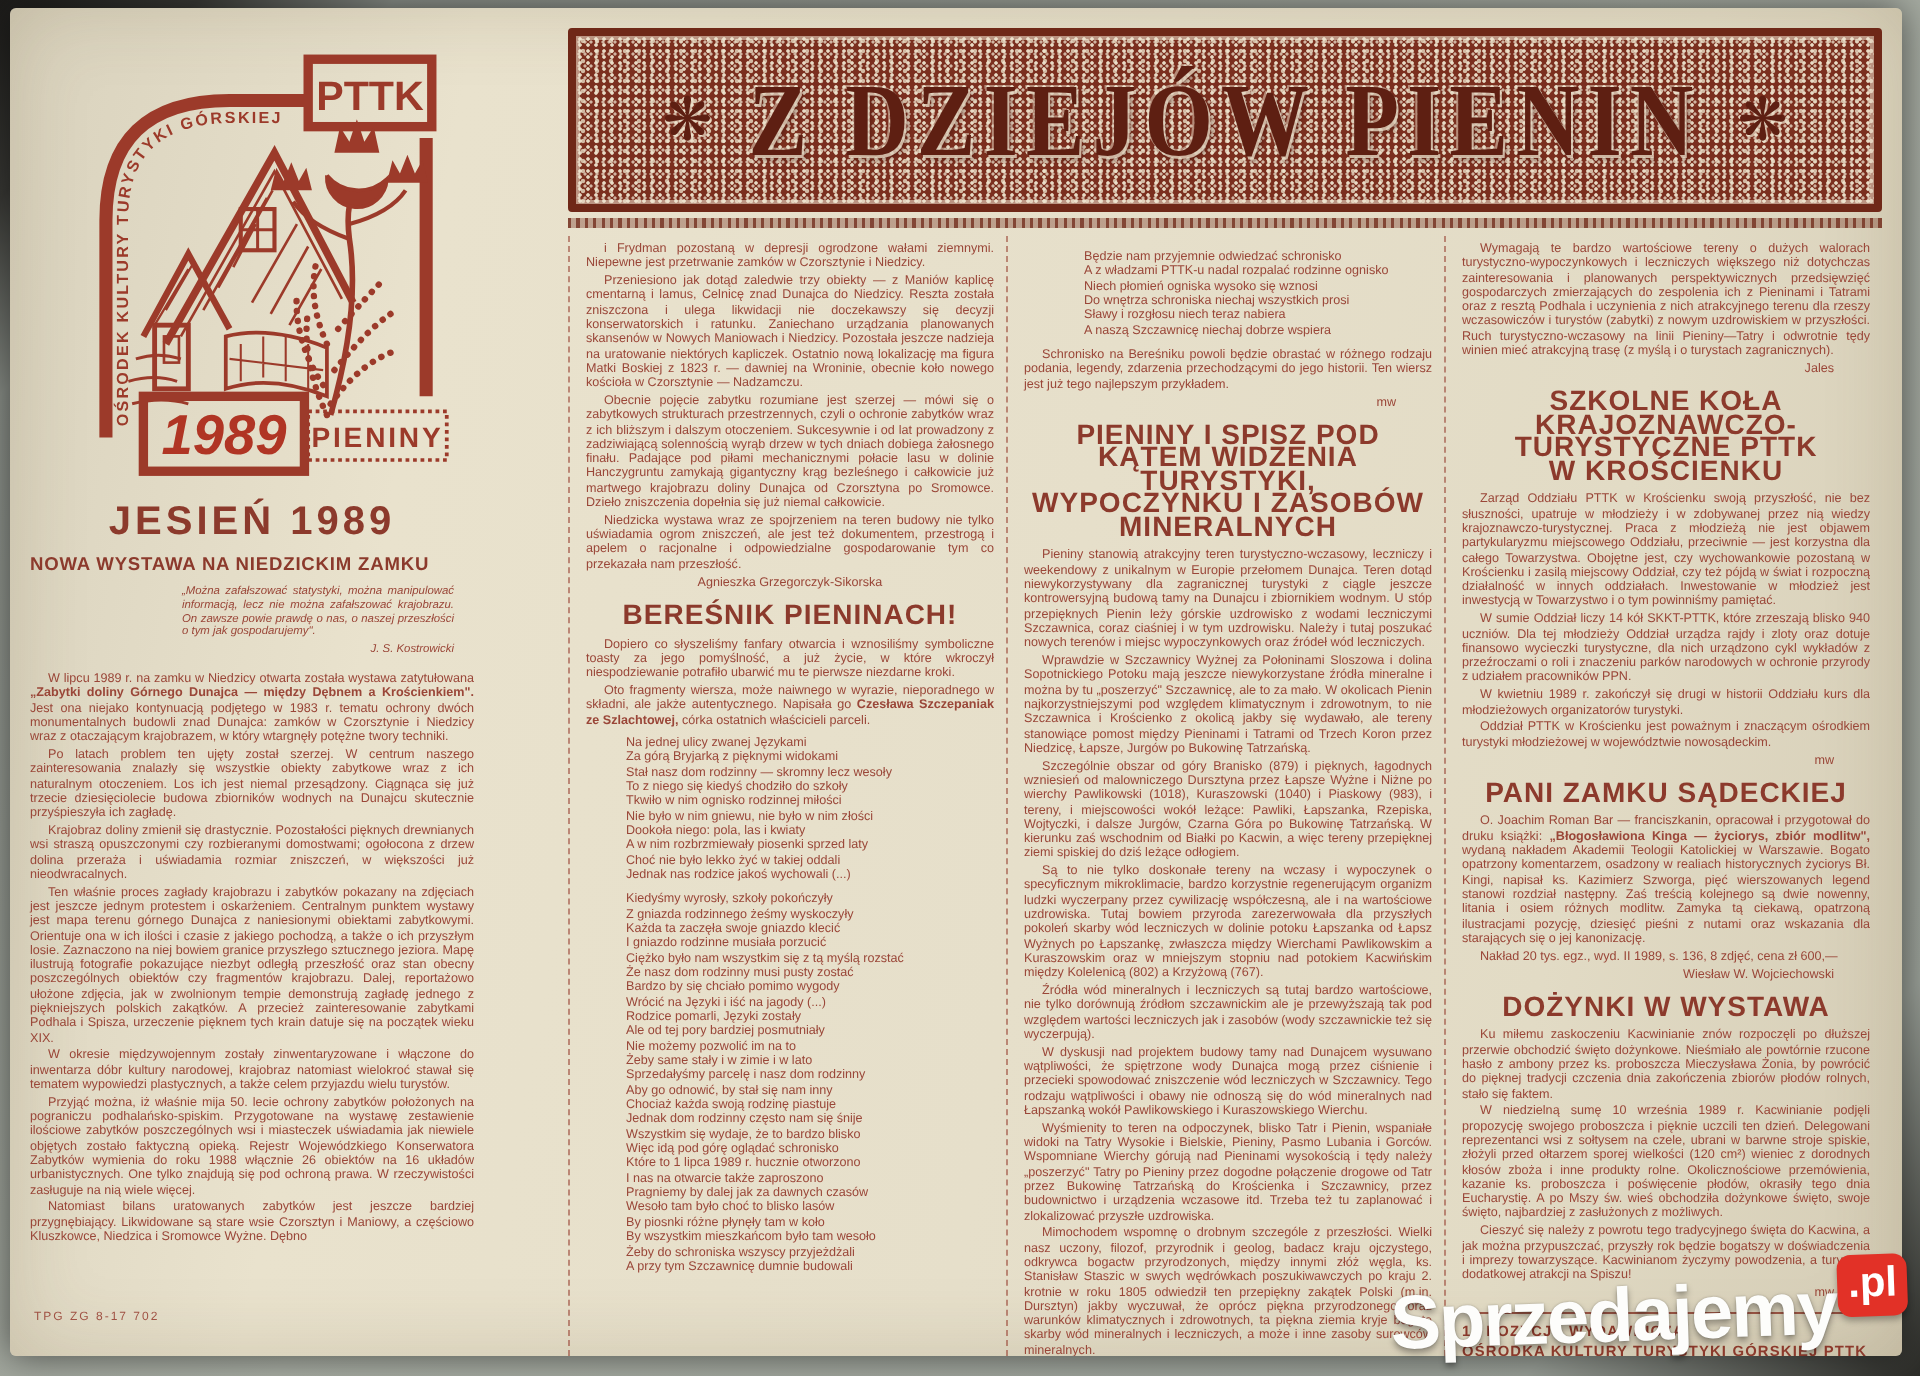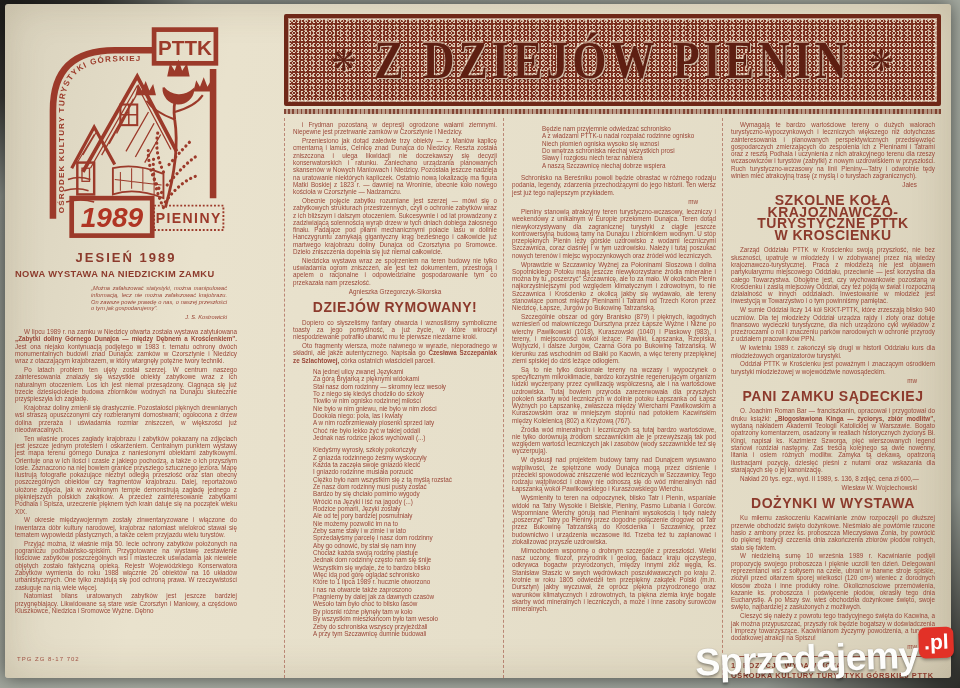--- a/index.html
+++ b/index.html
@@ -13,21 +13,21 @@
     position:absolute;left:5px;top:4px;width:946px;height:674px;
     background:linear-gradient(100deg,#d9d2bd 0%,#e9e2cd 22%,#e6dfca 55%,#e2dbc5 80%,#d5cdb6 100%);
     box-shadow:0 0 18px rgba(0,0,0,.55), inset 0 0 40px rgba(90,70,40,.18);
     border-radius:3px;
     display:flex;
     gap:37px;
   }
   
   .sidebar{width:222px;flex:0 0 222px;padding:10px 6px 4px 10px;position:relative;}
   .logo-wrap{width:206px;height:226px;margin:0 auto;}
-  .season{margin:10px 0 4px;text-align:center;font-size:13px;font-weight:bold;letter-spacing:2px;color:#8c3a2c;}
+  .season{margin:10px 0 4px;text-align:center;font-size:20px;font-weight:bold;letter-spacing:2px;color:#8c3a2c;}
   .headline{margin:0 0 6px;font-size:9.3px;font-weight:bold;letter-spacing:.4px;color:#8c3a2c;}
   .quote{margin:0 0 7px 76px;width:136px;font-size:5.7px;line-height:6.8px;font-style:italic;color:#9a4638;text-align:justify;}
   .quote-author{text-align:right;font-style:italic;margin-top:2px;}
   .body-p{font-size:6.3px;line-height:7.3px;color:#9a4638;text-align:justify;text-indent:9px;margin:0 0 1.5px;}
   .print-code{position:absolute;left:12px;bottom:16px;font-size:6px;letter-spacing:1px;color:#a05244;}
   
   .main{flex:1;display:flex;flex-direction:column;padding:10px 10px 0 4px;}
   .masthead{
     height:84px;flex:0 0 84px;border:4px solid #6f2818;border-radius:2px;
     background-color:#7b2f1f;
@@ -183,21 +183,21 @@
 
     <div class="cols">
 
       <section class="col">
         <p class="body-p">i Frydman pozostaną w depresji ogrodzone wałami ziemnymi. Niepewne jest przetrwanie zamków w Czorsztynie i Niedzicy.</p>
         <p class="body-p">Przeniesiono jak dotąd zaledwie trzy obiekty — z Maniów kaplicę cmentarną i lamus, Celnicę znad Dunajca do Niedzicy. Reszta została zniszczona i ulega likwidacji nie doczekawszy się decyzji konserwatorskich i ratunku. Zaniechano urządzania planowanych skansenów w Nowych Maniowach i Niedzicy. Pozostała jeszcze nadzieja na uratowanie niektórych kapliczek. Ostatnio nową lokalizację ma figura Matki Boskiej z 1823 r. — dawniej na Wroninie, obecnie koło nowego kościoła w Czorsztynie — Nadzamczu.</p>
         <p class="body-p">Obecnie pojęcie zabytku rozumiane jest szerzej — mówi się o zabytkowych strukturach przestrzennych, czyli o ochronie zabytków wraz z ich bliższym i dalszym otoczeniem. Sukcesywnie i od lat prowadzony z zadziwiającą solennością wyrąb drzew w tych dniach dobiega żałosnego finału. Padające pod piłami mechanicznymi połacie lasu w dolinie Hanczygruntu zamykają gigantyczny krąg bezleśnego i całkowicie już martwego krajobrazu doliny Dunajca od Czorsztyna po Sromowce. Dzieło zniszczenia dopełnia się już niemal całkowicie.</p>
         <p class="body-p">Niedzicka wystawa wraz ze spojrzeniem na teren budowy nie tylko uświadamia ogrom zniszczeń, ale jest też dokumentem, przestrogą i apelem o racjonalne i odpowiedzialne gospodarowanie tym co przekazała nam przeszłość.</p>
         <div class="sig center">Agnieszka Grzegorczyk-Sikorska</div>
 
-        <h3 class="art-heading">DZIEJÓW RYMOWANY!</h3>
+        <h3 class="art-heading">BEREŚNIK PIENINACH!</h3>
         <p class="body-p">Dopiero co słyszeliśmy fanfary otwarcia i wznosiliśmy symboliczne toasty za jego pomyślność, a już życie, w które wkroczył niespodziewanie potrafiło ubarwić mu te pierwsze niezdarne kroki.</p>
         <p class="body-p"><span>Oto fragmenty wiersza, może naiwnego w wyrazie, nieporadnego w składni, ale jakże autentycznego. Napisała go </span><b>Czesława Szczepaniak ze Szlachtowej,</b><span> córka ostatnich właścicieli parceli.</span></p>
         <div class="poem">Na jednej ulicy zwanej Językami
 Za górą Bryjarką z pięknymi widokami
 Stał nasz dom rodzinny — skromny lecz wesoły
 To z niego się kiedyś chodziło do szkoły
 Tkwiło w nim ognisko rodzinnej miłości
 Nie było w nim gniewu, nie było w nim złości
 Dookoła niego: pola, las i kwiaty
 A w nim rozbrzmiewały piosenki sprzed laty
@@ -234,20 +234,22 @@
       <section class="col">
         <div class="poem cont">Będzie nam przyjemnie odwiedzać schronisko
 A z władzami PTTK-u nadal rozpalać rodzinne ognisko
 Niech płomień ogniska wysoko się wznosi
 Do wnętrza schroniska niechaj wszystkich prosi
 Sławy i rozgłosu niech teraz nabiera
 A naszą Szczawnicę niechaj dobrze wspiera</div>
         <p class="body-p">Schronisko na Bereśniku powoli będzie obrastać w różnego rodzaju podania, legendy, zdarzenia przechodzącymi do jego historii. Ten wiersz jest już tego najlepszym przykładem.</p>
         <div class="sig">mw</div>
 
+        <h3 class="art-heading">PIENINY I SPISZ POD KĄTEM WIDZENIA TURYSTYKI,
+WYPOCZYNKU I ZASOBÓW MINERALNYCH</h3>
         <p class="body-p">Pieniny stanowią atrakcyjny teren turystyczno-wczasowy, leczniczy i weekendowy z unikalnym w Europie przełomem Dunajca. Teren dotąd niewykorzystywany dla zagranicznej turystyki z ciągle jeszcze kontrowersyjną budową tamy na Dunajcu i zbiornikiem wodnym. U stóp przepięknych Pienin leży górskie uzdrowisko z wodami leczniczymi Szczawnica, coraz ciaśniej i w tym uzdrowisku. Należy i tutaj poszukać nowych terenów i miejsc wypoczynkowych oraz źródeł wód leczniczych.</p>
         <p class="body-p">Wprawdzie w Szczawnicy Wyżnej za Połoninami Sloszowa i dolina Sopotnickiego Potoku mają jeszcze niewykorzystane źródła mineralne i można by tu „poszerzyć" Szczawnicę, ale to za mało. W okolicach Pienin najkorzystniejszymi pod względem klimatycznym i zdrowotnym, to nie Szczawnica i Krościenko z okolicą jakby się wydawało, ale tereny stanowiące pomost między Pieninami i Tatrami od Trzech Koron przez Niedzicę, Łapsze, Jurgów po Bukowinę Tatrzańską.</p>
         <p class="body-p">Szczególnie obszar od góry Branisko (879) i pięknych, łagodnych wzniesień od malowniczego Dursztyna przez Łapsze Wyżne i Niżne po wierchy Pawlikowski (1018), Kuraszowski (1040) i Piaskowy (983), i tereny, i miejscowości wokół leżące: Pawliki, Łapszanka, Rzepiska, Wojtyczki, i dalsze Jurgów, Czarna Góra po Bukowinę Tatrzańską. W kierunku zaś wschodnim od Białki po Kacwin, a więc tereny przepięknej ziemi spiskiej do dziś leżące odłogiem.</p>
         <p class="body-p">Są to nie tylko doskonałe tereny na wczasy i wypoczynek o specyficznym mikroklimacie, bardzo korzystnie regenerującym organizm ludzki wyczerpany przez cywilizację współczesną, ale i na wartościowe uzdrowiska. Tutaj bowiem przyroda zarezerwowała dla przyszłych pokoleń skarby wód leczniczych w dolinie potoku Łapszanka od Łapsz Wyżnych po Łapszankę, zwłaszcza między Wierchami Pawlikowskim a Kuraszowskim oraz w mniejszym stopniu nad potokiem Kacwińskim między Kolelenicą (802) a Krzyżową (767).</p>
         <p class="body-p">Źródła wód mineralnych i leczniczych są tutaj bardzo wartościowe, nie tylko dorównują źródłom szczawnickim ale je przewyższają tak pod względem wartości leczniczych jak i zasobów (wody szczawnickie też się wyczerpują).</p>
         <p class="body-p">W dyskusji nad projektem budowy tamy nad Dunajcem wysuwano wątpliwości, że spiętrzone wody Dunajca mogą przez ciśnienie i przecieki spowodować zniszczenie wód leczniczych w Szczawnicy. Tego rodzaju wątpliwości i obawy nie odnoszą się do wód mineralnych nad Łapszanką wokół Pawlikowskiego i Kuraszowskiego Wierchu.</p>
         <p class="body-p">Wyśmienity to teren na odpoczynek, blisko Tatr i Pienin, wspaniałe widoki na Tatry Wysokie i Bielskie, Pieniny, Pasmo Lubania i Gorców. Wspomniane Wierchy górują nad Pieninami wysokością i tędy należy „poszerzyć" Tatry po Pieniny przez dogodne połączenie drogowe od Tatr przez Bukowinę Tatrzańską do Krościenka i Szczawnicy, przez budownictwo i urządzenia wczasowe itd. Trzeba też tu zaplanować i zlokalizować przyszłe uzdrowiska.</p>
         <p class="body-p">Mimochodem wspomnę o drobnym szczególe z przeszłości. Wielki nasz uczony, filozof, przyrodnik i geolog, badacz kraju ojczystego, odkrywca bogactw przyrodzonych, między innymi złóż węgla, ks. Stanisław Staszic w swych wędrówkach poszukiwawczych po kraju 2. krotnie w roku 1805 odwiedził ten przepiękny zakątek Polski (m.in. Dursztyn) jakby wyczuwał, że oprócz piękna przyrodzonego oraz warunków klimatycznych i zdrowotnych, ta piękna ziemia kryje bogate skarby wód mineralnych i leczniczych, a może i inne zasoby surowców mineralnych.</p>
       </section>
 

